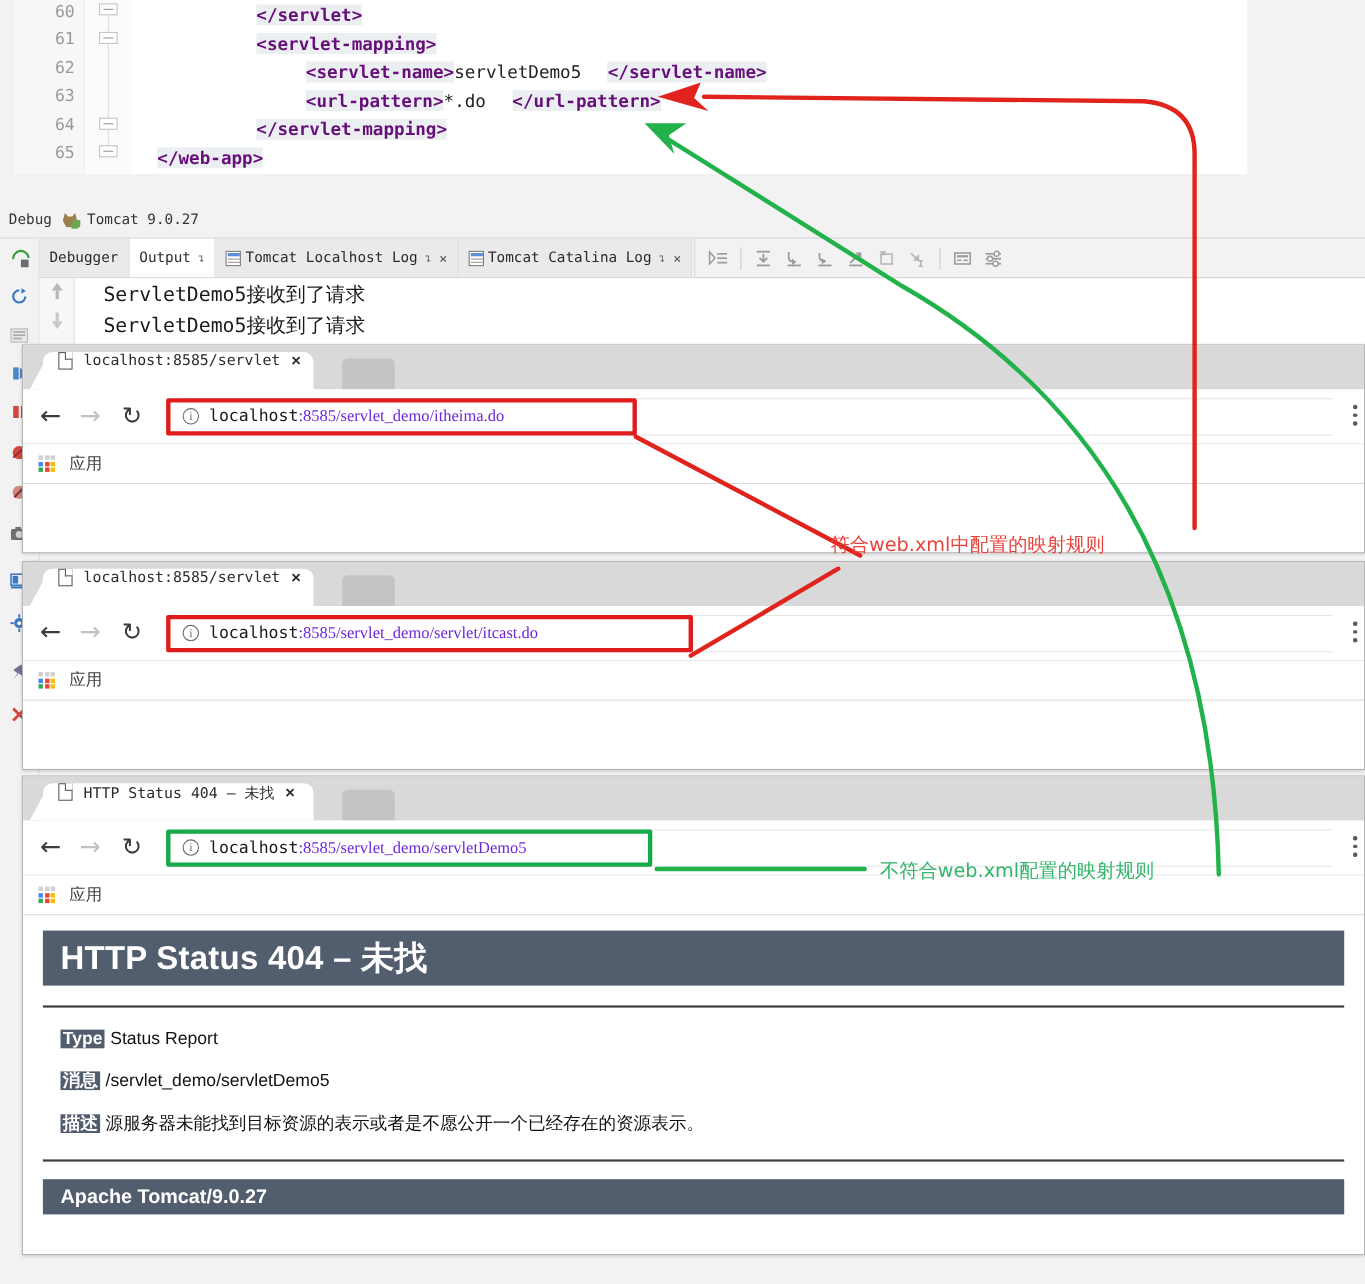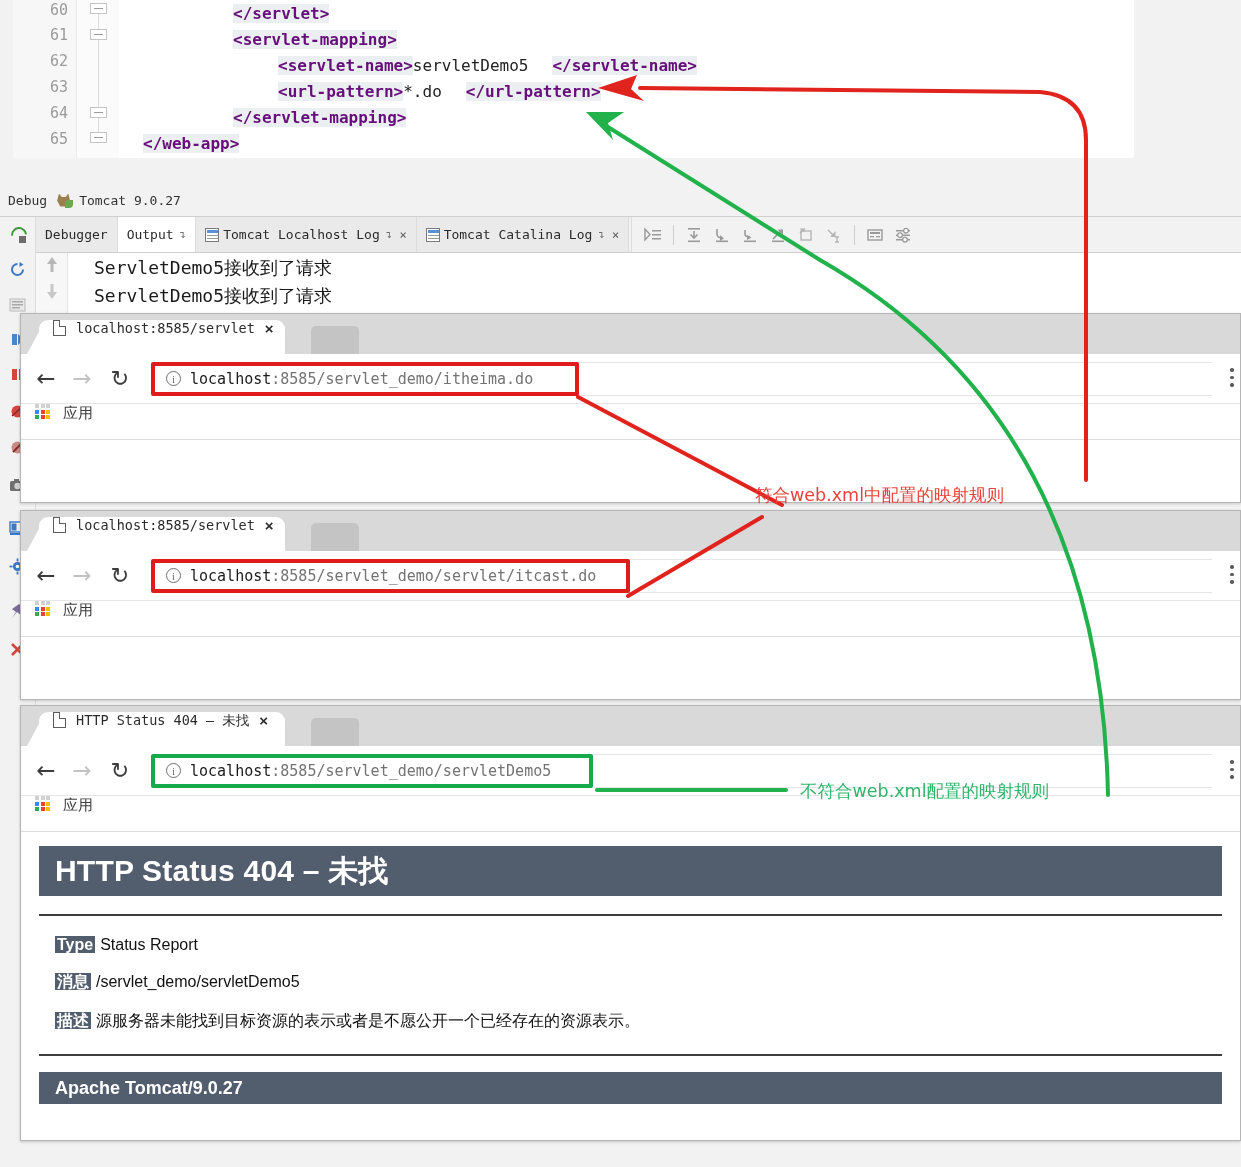--- a/index.html
+++ b/index.html
@@ -301,40 +301,40 @@
     color: #6e6e6e; font-size: 11px;
     display: flex; align-items: center; justify-content: center;
     font-family: "Liberation Serif", serif;
     flex: none;
   }
   .url {
     font-family: "DejaVu Sans Mono", monospace;
     font-size: 15px; margin-left: 9px; white-space: nowrap;
   }
   .url .host { color: #1a1a1a; }
-  .url .rest { color: #737373; }
+  .url .rest { color: #6d28d9; font-family: Liberation Serif, serif; }
   .omnibox-tail {
     position: absolute; height: 34px;
     background: #ffffff;
     border-top: 1px solid #e6e6e6;
     border-bottom: 1px solid #e6e6e6;
   }
   .kebab {
     position: absolute; right: 7px; top: 14px;
     width: 4px; height: 20px;
   }
   .kebab i {
     display: block; width: 3.5px; height: 3.5px;
     background: #5a5a5a; border-radius: 50%; margin-bottom: 4px;
   }
 
   .bookmarkbar {
     position: relative; height: 36px;
     background: #ffffff;
-    display: flex; 
+    display: flex; align-items: center;
     border-bottom: 1px solid #dcdcdc;
   }
   .apps-ico {
     width: 15px; height: 15px; margin-left: 14px;
     display: grid;
     grid-template-columns: repeat(3, 4px);
     grid-template-rows: repeat(3, 4px);
     gap: 1.5px; flex: none;
   }
   .apps-ico i { width: 4px; height: 4px; display: block; }

